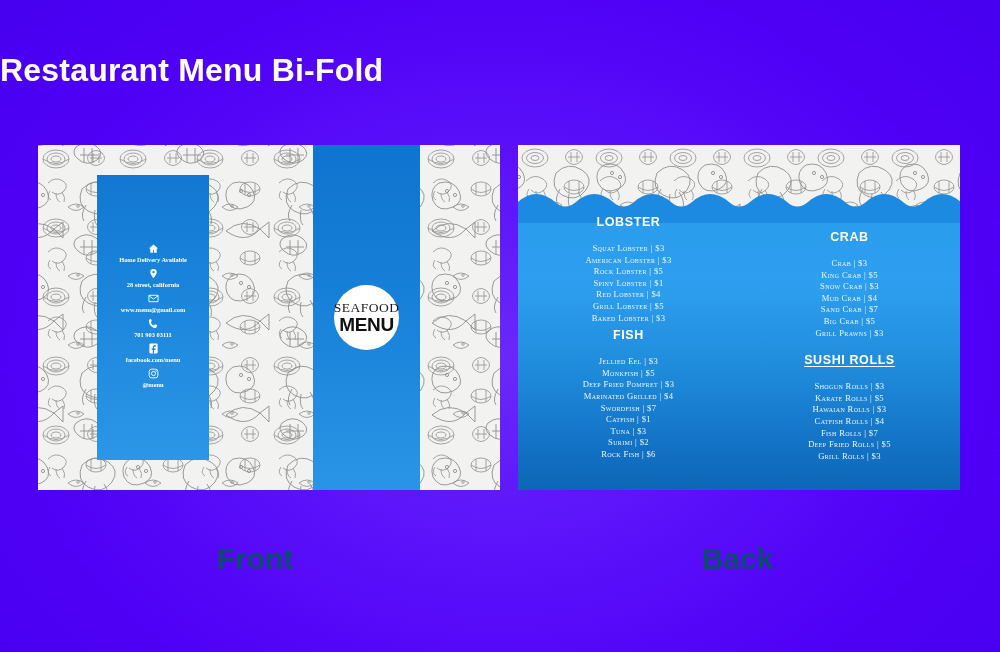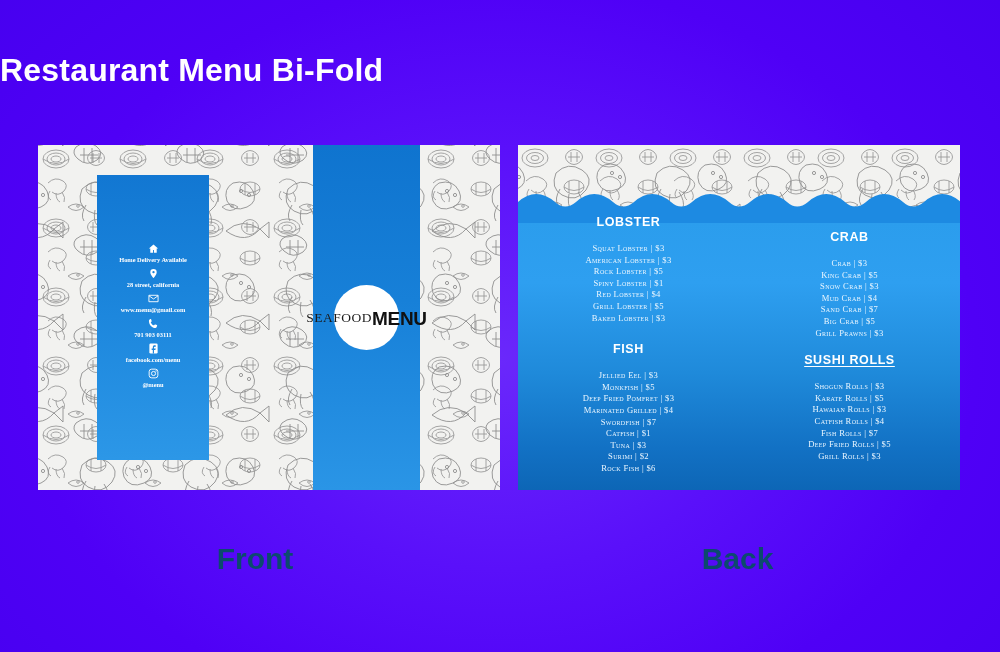--- a/index.html
+++ b/index.html
@@ -38,21 +38,21 @@
   .doodle-bg svg{ position:absolute; inset:0; width:100%; height:100%; }
 
   
   .front-band{
     position:absolute; left:275px; top:0; width:107px; height:345px;
     background:linear-gradient(180deg,#0f74cf 0%,#1780d8 45%,#2a95e6 100%);
   }
   .logo-oval{
     position:absolute; left:296px; top:140px; width:65px; height:65px;
     background:#ffffff; border-radius:50%;
-    display:flex; flex-direction:row; align-items:center; justify-content:center;
+    display:flex; flex-direction:column; align-items:center; justify-content:center;
     line-height:1;
   }
   .logo-top{
     font-family:"Liberation Serif", serif;
     font-size:13.5px; color:#1a1a1a; letter-spacing:.5px;
   }
   .logo-bottom{
     font-size:19px; font-weight:bold; color:#111111; letter-spacing:-.3px; margin-top:1px;
   }
 
@@ -101,21 +101,21 @@
   }
   .sec-title.underline{ text-decoration:underline; text-underline-offset:2px; }
   .items{ list-style:none; }
   .items li{
     text-align:center; color:#eaf6ff;
     font-family:"Liberation Serif", serif;
     font-size:8.6px; line-height:11.6px; letter-spacing:.35px;
     font-variant:small-caps; white-space:nowrap;
   }
   .sec-block + .sec-block{ margin-top:16px; }
-  .sec-block.fish{ margin-top:18px; }
+  .sec-block.fish{ margin-top:4px; }
   .sec-block.sushi{ margin-top:14px; }
 </style>
 </head>
 <body>
 
 <div class="page-title">Restaurant Menu Bi-Fold</div>
 
 <div class="panel panel-front">
 
   <div class="doodle-bg">

